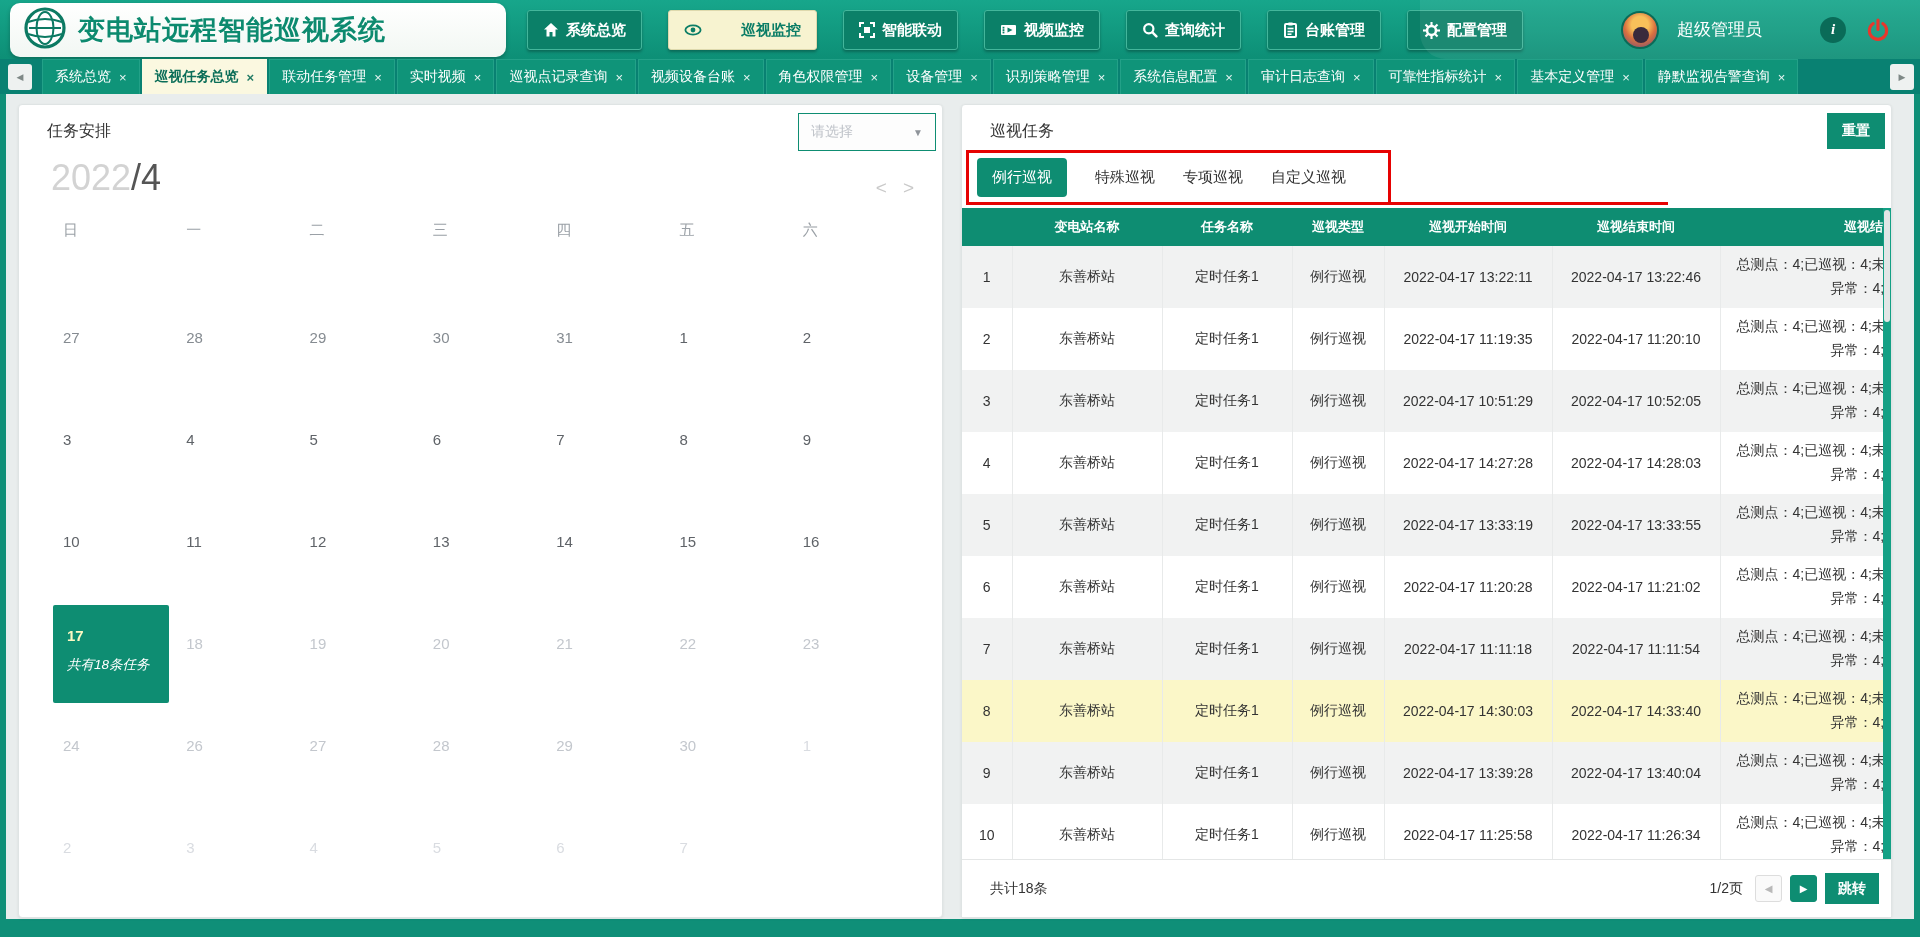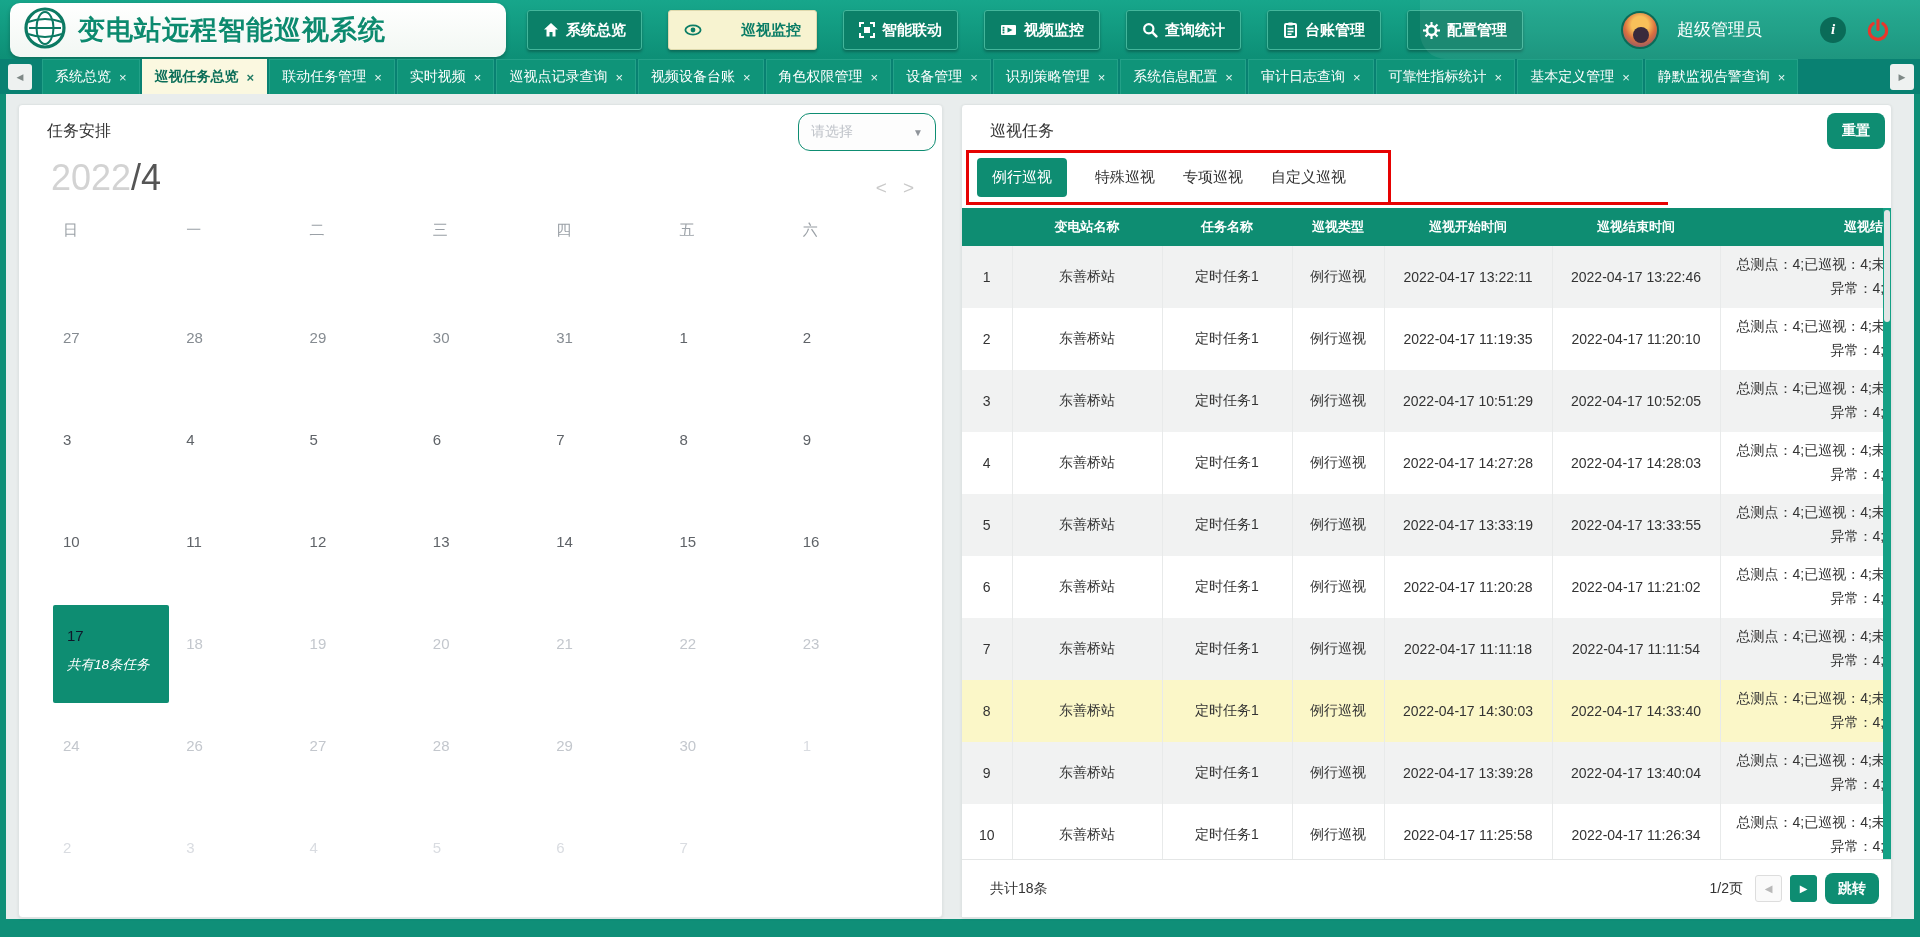--- a/index.html
+++ b/index.html
@@ -49,21 +49,21 @@
 
   
   .content { position:absolute; left:6px; right:6px; top:94px; bottom:18px; background:#e9eded; }
   .panel { position:absolute; background:#fff; border:1px solid #dfe4e4; border-radius:4px;
     box-shadow:0 1px 3px rgba(0,0,0,.07); }
   .panel-title { position:absolute; left:28px; top:16px; font-size:16px; color:#333; }
 
   
   .left-panel { left:12px; top:10px; width:925px; height:814px; }
   .select { position:absolute; right:6px; top:8px; width:138px; height:38px;
-    border:1px solid #0e8d72; border-radius:12px; background:#fdfdfd; display:flex;
+    border:1px solid #0e8d72; border-radius:0; background:#fdfdfd; display:flex;
     align-items:center; justify-content:space-between; padding:0 12px; cursor:pointer; }
   .select .ph { color:#bfc3c9; font-size:14px; }
   .select .caret { color:#8f949a; font-size:10px; }
   .ym { position:absolute; left:32px; top:52px; font-size:36px; font-weight:300; }
   .ym .yy { color:#d3d3d3; } .ym .mm { color:#555; }
   .cal-arrows { position:absolute; right:28px; top:72px; display:flex; gap:16px;
     color:#c9c9c9; font-size:19px; }
   .cal-arrows span { cursor:pointer; }
   .weekdays { position:absolute; left:30px; right:30px; top:116px; display:grid;
     grid-template-columns:repeat(7,1fr); color:#9aa0a6; font-size:15px; }
@@ -71,26 +71,26 @@
   .days { position:absolute; left:30px; right:30px; top:168px; height:612px; display:grid;
     grid-template-columns:repeat(7,1fr); grid-auto-rows:102px; }
   .day { position:relative; font-size:15px; cursor:pointer; }
   .day .num { display:block; padding:56px 0 0 14px; }
   .c-prev .num { color:#858b91; }
   .c-past .num { color:#5f6368; }
   .c-fut  .num { color:#c3c7cd; }
   .c-next .num { color:#d9dce1; }
   .sel-box { position:absolute; left:4px; top:26px; width:116px; height:98px;
     background:#0e8d72; border-radius:2px; color:#fff; padding:22px 0 0 14px; z-index:2; }
-  .sel-box .num { display:block; padding:0; font-weight:normal; color:#0f172a; }
+  .sel-box .num { display:block; padding:0; font-weight:bold; color:#fef9c3; }
   .sel-box .note { display:block; margin-top:12px; font-size:13.5px; font-weight:normal; font-style:italic; }
 
   
   .right-panel { left:955px; top:10px; width:931px; height:814px; }
-  .btn-green { background:#0e8d72; color:#fff; border:none; border-radius:8px;
+  .btn-green { background:#0e8d72; color:#fff; border:none; border-radius:0;
     font-size:14px; cursor:pointer; font-family:inherit; }
   .reset-btn { position:absolute; right:6px; top:8px; width:58px; height:36px; font-weight:bold; }
   .subtabs { position:absolute; left:15px; top:53px; height:39px; display:flex;
     align-items:center; gap:28px; z-index:3; }
   .subtab { font-size:15px; color:#333; cursor:pointer; }
   .subtab.active { background:#0e8d72; color:#fff; border-radius:4px; width:90px; height:39px;
     display:flex; align-items:center; justify-content:center; }
   .red-rect { position:absolute; left:4px; top:45px; width:425px; height:55px;
     border:3px solid #e60202; z-index:4; pointer-events:none; }
   .red-line { position:absolute; left:4px; top:97px; width:702px; height:3px;

